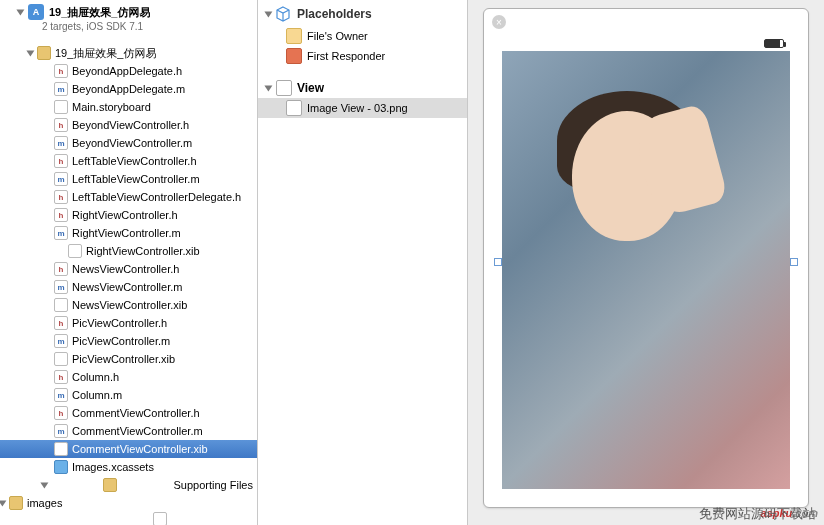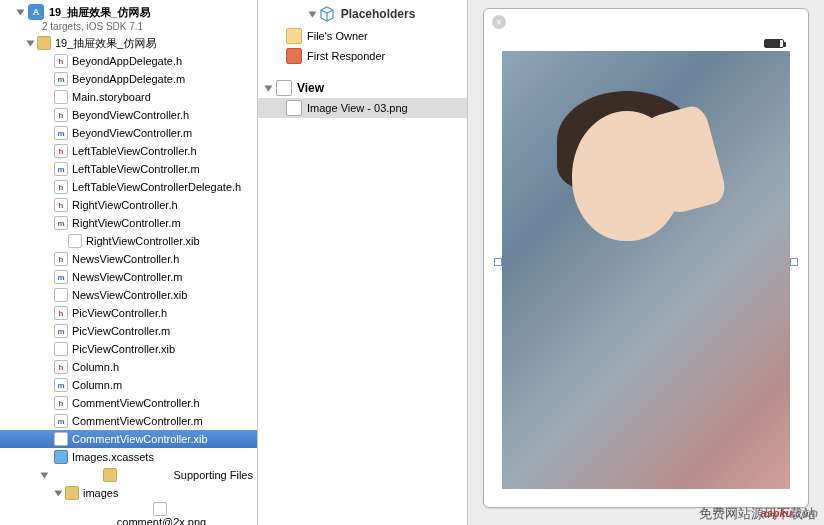--- a/index.html
+++ b/index.html
@@ -4,37 +4,37 @@
 <style>
 * { margin: 0; padding: 0; box-sizing: border-box; font-family: "Lucida Grande", "Helvetica Neue", Arial, sans-serif; font-size: 11px; }
 body { background: #fff; display: flex; width: 824px; height: 525px; overflow: hidden; }
 .panel-left { width: 258px; background: #fff; border-right: 1px solid #c8c8c8; overflow-y: auto; }
 .panel-mid { width: 210px; background: #fff; border-right: 1px solid #c8c8c8; }
 .panel-right { flex: 1; background: #ededed; position: relative; display: flex; justify-content: center; align-items: flex-start; padding: 8px; }
 .proj-header { padding: 4px 6px 2px 18px; display: flex; align-items: center; cursor: default; }
 .proj-header .disc { margin-right: 4px; }
 .proj-icon { width: 16px; height: 16px; background: #4a90d9; border-radius: 3px; margin-right: 5px; flex-shrink: 0; display: flex; align-items: center; justify-content: center; color: #fff; font-size: 9px; font-weight: bold; }
 .proj-title { font-weight: bold; color: #000; }
-.proj-sub { padding-left: 42px; font-size: 10px; color: #6b6b6b; margin-top: -1px; margin-bottom: 2px; }
+.proj-sub { padding-left: 42px; font-size: 10px; color: #6b6b6b; margin-top: -1px; margin-bottom: 12px; }
 .tree-row { display: flex; align-items: center; height: 18px; padding-right: 4px; cursor: default; white-space: nowrap; }
 .tree-row.selected { background: linear-gradient(#5b93d8, #3f78c6); color: #fff; }
 .tree-row.selected .row-label { color: #fff; }
 .disc { width: 0; height: 0; border-top: 4px solid transparent; border-bottom: 4px solid transparent; border-left: 6px solid #7a7a7a; margin-right: 3px; flex-shrink: 0; }
 .disc.open { transform: rotate(90deg); transform-origin: 40% 50%; }
 .disc.none { border: none; width: 9px; }
 .file-icon { width: 14px; height: 14px; margin-right: 4px; flex-shrink: 0; display: inline-flex; align-items: center; justify-content: center; border-radius: 2px; font-size: 8px; font-weight: bold; }
 .file-icon.folder { background: #e8c571; border: 1px solid #c9a84f; }
 .file-icon.h { background: #fff; border: 1px solid #bbb; color: #b34848; }
 .file-icon.m { background: #fff; border: 1px solid #bbb; color: #3a6db5; }
 .file-icon.xib { background: #fff; border: 1px solid #bbb; color: #666; }
 .file-icon.sb { background: #fff; border: 1px solid #bbb; color: #888; }
 .file-icon.xc { background: #6bb1e8; border: 1px solid #4a8bc4; }
 .file-icon.png { background: #fff; border: 1px solid #bbb; }
 .row-label { color: #000; }
-.outline-header { display: flex; align-items: center; padding: 6px 8px 4px 8px; justify-content: center; }
+.outline-header { display: flex; align-items: center; padding: 6px 8px 4px 8px; }
 .cube-icon { width: 16px; height: 16px; margin-right: 6px; }
 .cube-icon svg { width: 16px; height: 16px; }
 .outline-title { font-weight: bold; color: #333; font-size: 12px; }
 .outline-row { display: flex; align-items: center; height: 20px; padding-left: 10px; }
 .outline-row .disc { margin-right: 4px; }
 .outline-row.sub { padding-left: 28px; }
 .outline-row.sel { background: #dcdcdc; }
 .oi-icon { width: 16px; height: 16px; margin-right: 5px; flex-shrink: 0; border-radius: 2px; display: flex; align-items: center; justify-content: center; font-size: 9px; }
 .oi-owner { background: #f8d892; border: 1px solid #d9b459; }
 .oi-responder { background: #e57352; border: 1px solid #c4593a; color: #fff; }
@@ -189,21 +189,21 @@
       <div class="tree-row" style="padding-left: 42px;">
         <span class="disc none"></span>
         <span class="file-icon xc"></span>
         <span class="row-label">Images.xcassets</span>
       </div>
       <div class="tree-row" style="padding-left: 42px; justify-content: space-between;">
         <span class="disc open"></span>
         <span class="file-icon folder"></span>
         <span class="row-label">Supporting Files</span>
       </div>
-      <div class="tree-row" style="padding-left: 56px;">
+      <div class="tree-row" style="">
         <span class="disc open"></span>
         <span class="file-icon folder"></span>
         <span class="row-label">images</span>
       </div>
       <div class="tree-row" style="padding-left: 70px; flex-direction: column;">
         <span class="disc none"></span>
         <span class="file-icon png"></span>
         <span class="row-label">comment@2x.png</span>
       </div>
     </div>

